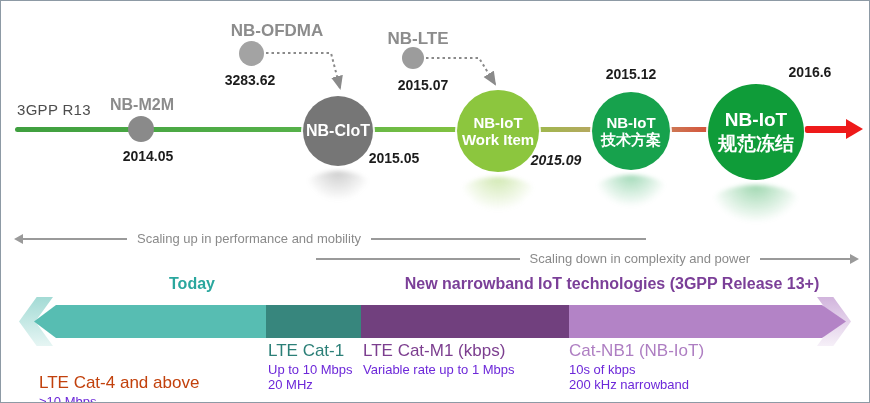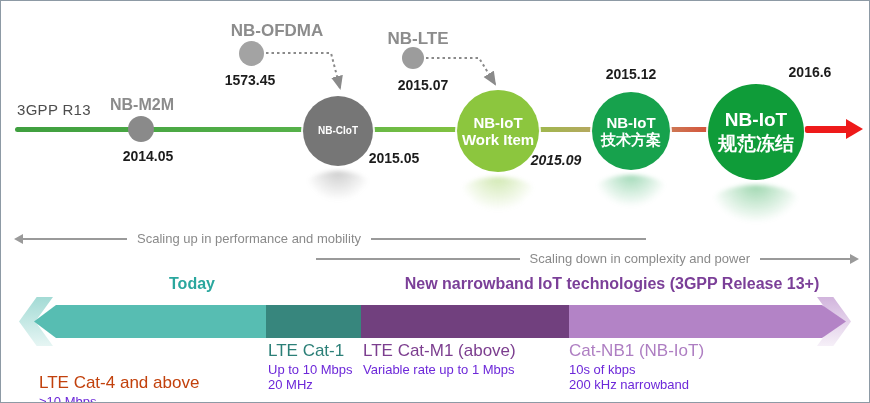--- a/index.html
+++ b/index.html
@@ -28,21 +28,21 @@
   .d1507{left:422px;top:76px;}
   .d1505{left:393px;top:149px;}
   .d1509{left:555px;top:151px;font-style:italic;}
   .d1512{left:630px;top:65px;}
   .d1606{left:809px;top:63px;}
   .node{
     position:absolute;border-radius:50%;display:flex;flex-direction:column;
     align-items:center;justify-content:center;color:#fff;font-weight:bold;text-align:center;
     line-height:1.15;box-shadow:0 0 0 2px rgba(255,255,255,.9);
   }
-  .node-ciot{left:302px;top:95px;width:70px;height:70px;background:#767676;font-size:10px;}
+  .node-ciot{left:302px;top:95px;width:70px;height:70px;background:#767676;font-size:16px;}
   .node-wi{left:456px;top:89px;width:82px;height:82px;background:#8cc63e;font-size:15px;}
   .node-tech{left:591px;top:91px;width:78px;height:78px;background:#17a24d;font-size:15px;}
   .node-freeze{left:707px;top:83px;width:96px;height:96px;background:#0f9c39;font-size:19px;line-height:1.25;}
   .refl{position:absolute;border-radius:50%;filter:blur(2px);}
   .refl-ciot{left:304px;top:170px;width:66px;height:30px;background:radial-gradient(ellipse at 50% 0,rgba(110,110,110,.35),rgba(110,110,110,0) 70%);}
   .refl-wi{left:458px;top:176px;width:78px;height:34px;background:radial-gradient(ellipse at 50% 0,rgba(140,198,62,.4),rgba(140,198,62,0) 70%);}
   .refl-tech{left:593px;top:174px;width:74px;height:32px;background:radial-gradient(ellipse at 50% 0,rgba(23,162,77,.4),rgba(23,162,77,0) 70%);}
   .refl-freeze{left:709px;top:184px;width:92px;height:38px;background:radial-gradient(ellipse at 50% 0,rgba(15,156,57,.4),rgba(15,156,57,0) 70%);}
   .arrows-svg{position:absolute;left:0;top:0;}
   .red-shaft{position:absolute;left:804px;top:125px;width:44px;height:7px;background:#ee1a1a;border-radius:2px;}
@@ -103,21 +103,21 @@
 
   <div class="dot dot-m2m"></div>
   <div class="dot dot-ofdma"></div>
   <div class="dot dot-lte"></div>
 
   <div class="plabel m2m">NB-M2M</div>
   <div class="plabel ofdma">NB-OFDMA</div>
   <div class="plabel lte">NB-LTE</div>
 
   <div class="date d1405">2014.05</div>
-  <div class="date d1407">1573.45</div>
+  <div class="date d1407">3283.62</div>
   <div class="date d1507">2015.07</div>
 
   <svg class="arrows-svg" width="868" height="200" viewBox="0 0 868 200">
     <defs>
       <marker id="ah" markerWidth="8" markerHeight="8" refX="6" refY="3" orient="auto">
         <path d="M0,0 L7,3 L0,6 Z" fill="#8a8a8a"></path>
       </marker>
     </defs>
     <polyline points="265,52 330,52 339,87" fill="none" stroke="#8a8a8a" stroke-width="2" stroke-dasharray="2.5 3" marker-end="url(#ah)"></polyline>
     <polyline points="425,57 478,57 494,83" fill="none" stroke="#8a8a8a" stroke-width="2" stroke-dasharray="2.5 3" marker-end="url(#ah)"></polyline>
@@ -176,21 +176,21 @@
     <div class="title">LTE Cat-4 and above</div>
     <div class="sub">&gt;10 Mbps</div>
     <div class="sub">n x 20 MHz</div>
   </div>
   <div class="col col2">
     <div class="title">LTE Cat-1</div>
     <div class="sub">Up to 10 Mbps</div>
     <div class="sub">20 MHz</div>
   </div>
   <div class="col col3">
-    <div class="title">LTE Cat-M1 (above)</div>
+    <div class="title">LTE Cat-M1 (kbps)</div>
     <div class="sub">Variable rate up to 1 Mbps</div>
   </div>
   <div class="col col4">
     <div class="title">Cat-NB1 (NB-IoT)</div>
     <div class="sub">10s of kbps</div>
     <div class="sub">200 kHz narrowband</div>
   </div>
 
 </div>
 

